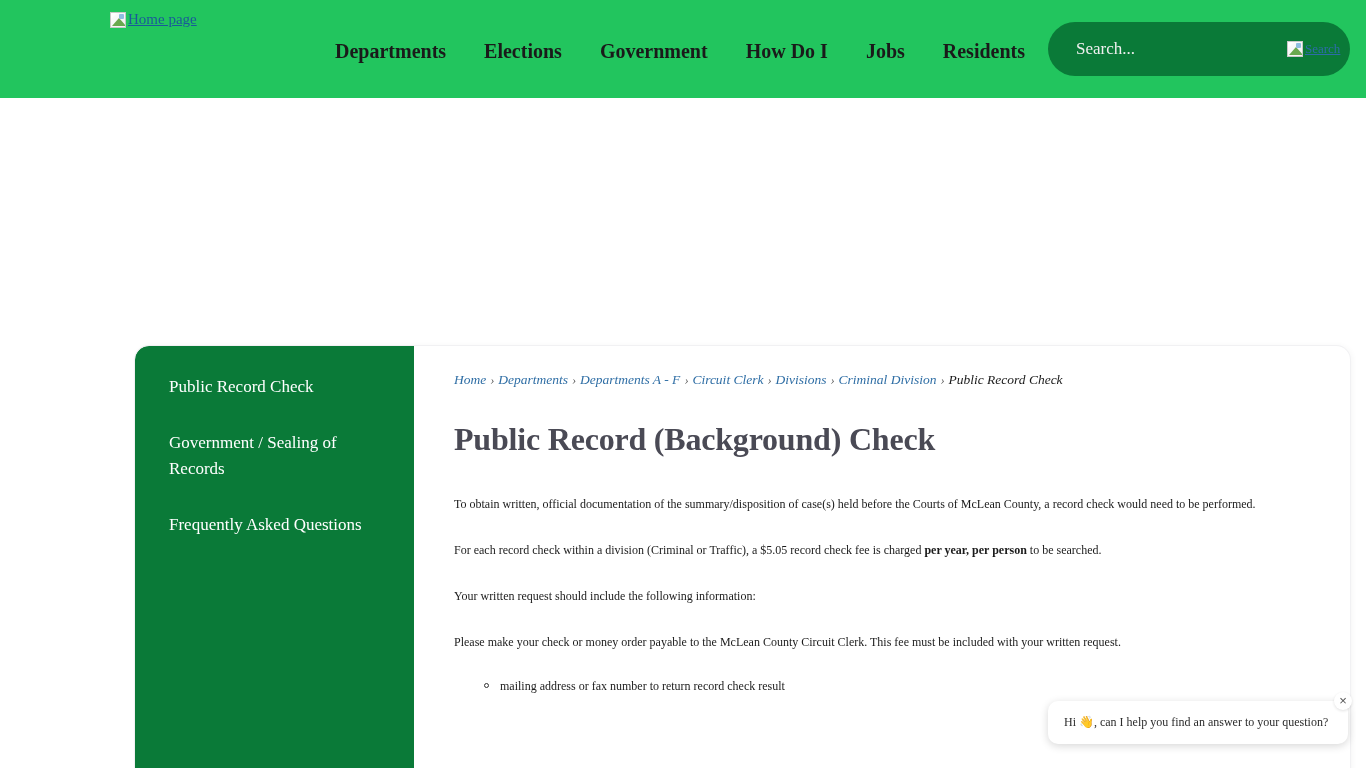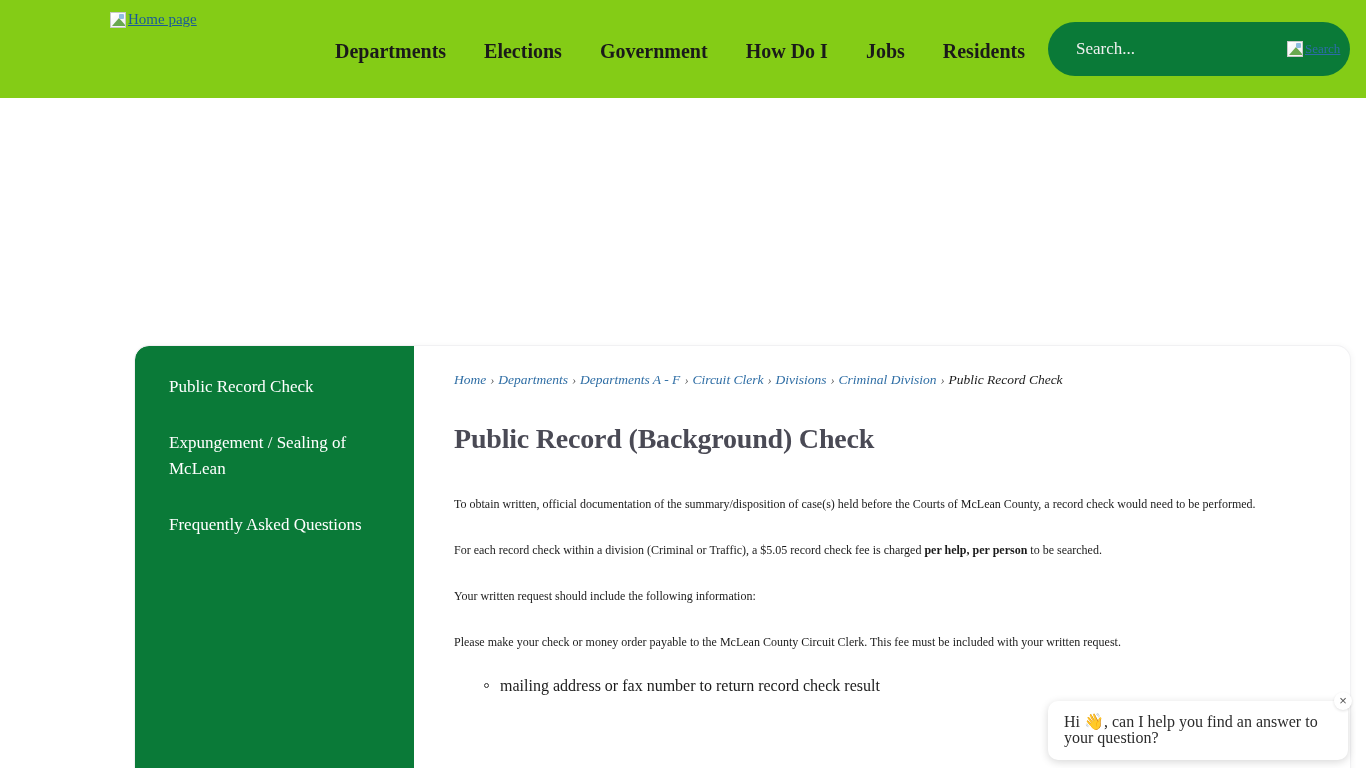--- a/index.html
+++ b/index.html
@@ -12,21 +12,21 @@
   }
   body {
     font-family: "Liberation Serif", "DejaVu Serif", serif;
     color: #222222;
   }
 
   
   .header {
     position: relative;
     height: 98px;
-    background: #84cc16;
+    background: #22c55e;
   }
   .logo-link {
     position: absolute;
     left: 110px;
     top: 11px;
     display: flex;
     align-items: center;
     text-decoration: none;
     white-space: nowrap;
   }
@@ -204,21 +204,21 @@
     margin: 0 4px;
     font-size: 12px;
   }
   .breadcrumb .current {
     color: #1a1a1a;
   }
 
   .page-title {
     font-family: "Liberation Serif", "DejaVu Serif", serif;
     font-weight: bold;
-    font-size: 28px;
+    font-size: 32px;
     line-height: 38px;
     color: #4a4a55;
     margin: 0 0 34px 0;
     letter-spacing: -0.2px;
   }
 
   .body-p {
     font-family: "Liberation Serif", serif;
     font-size: 12px;
     line-height: 24px;
@@ -229,21 +229,21 @@
   .body-p b { font-weight: bold; }
 
   .info-list {
     margin: 14px 0 0 0;
     padding: 0 0 0 46px;
     list-style: none;
   }
   .info-list li {
     position: relative;
     font-family: "Liberation Serif", serif;
-    font-size: 16px;
+    font-size: 12px;
     line-height: 20px;
     color: #1b1b1b;
     margin-bottom: 10px;
   }
   .info-list li::before {
     content: "";
     position: absolute;
     left: -16px;
     top: 7px;
     width: 5px;
@@ -260,21 +260,21 @@
     top: 603px;
     width: 300px;
     background: #ffffff;
     border-radius: 10px;
     box-shadow: 0 2px 9px rgba(0,0,0,0.16);
     padding: 13px 16px 14px 16px;
     box-sizing: border-box;
   }
   .chat-text {
     font-family: "Liberation Serif", serif;
-    font-size: 16px;
+    font-size: 12px;
     line-height: 16px;
     color: #2b2b2b;
     margin: 0;
   }
   .chat-close {
     position: absolute;
     right: -4px;
     top: -9px;
     width: 18px;
     height: 18px;
@@ -322,35 +322,35 @@
     </button>
   </div>
 </div>
 
 <div class="page">
 
   <div class="container">
 
     <aside class="sidebar">
       <a class="sidebar-item" href="#">Public Record Check</a>
-      <a class="sidebar-item" href="#">Expungement / Sealing of McLean</a>
+      <a class="sidebar-item" href="#">Government / Sealing of Records</a>
       <a class="sidebar-item" href="#">Frequently Asked Questions</a>
     </aside>
 
     <main class="main">
 
       <div class="breadcrumb">
         <a href="#">Home</a><span class="sep">›</span><a href="#">Departments</a><span class="sep">›</span><a href="#">Departments A - F</a><span class="sep">›</span><a href="#">Circuit Clerk</a><span class="sep">›</span><a href="#">Divisions</a><span class="sep">›</span><a href="#">Criminal Division</a><span class="sep">›</span><span class="current">Public Record Check</span>
       </div>
 
       <h1 class="page-title">Public Record (Background) Check</h1>
 
       <p class="body-p">To obtain written, official documentation of the summary/disposition of case(s) held before the Courts of McLean County, a record check would need to be performed.</p>
 
-      <p class="body-p"><span>For each record check within a division (Criminal or Traffic), a $5.05 record check fee is charged </span><b>per help, per person</b><span> to be searched.</span></p>
+      <p class="body-p"><span>For each record check within a division (Criminal or Traffic), a $5.05 record check fee is charged </span><b>per year, per person</b><span> to be searched.</span></p>
 
       <p class="body-p">Your written request should include the following information:</p>
 
       <p class="body-p">Please make your check or money order payable to the McLean County Circuit Clerk. This fee must be included with your written request.</p>
 
       <ul class="info-list">
         <li>mailing address or fax number to return record check result</li>
 
       </ul>
 

